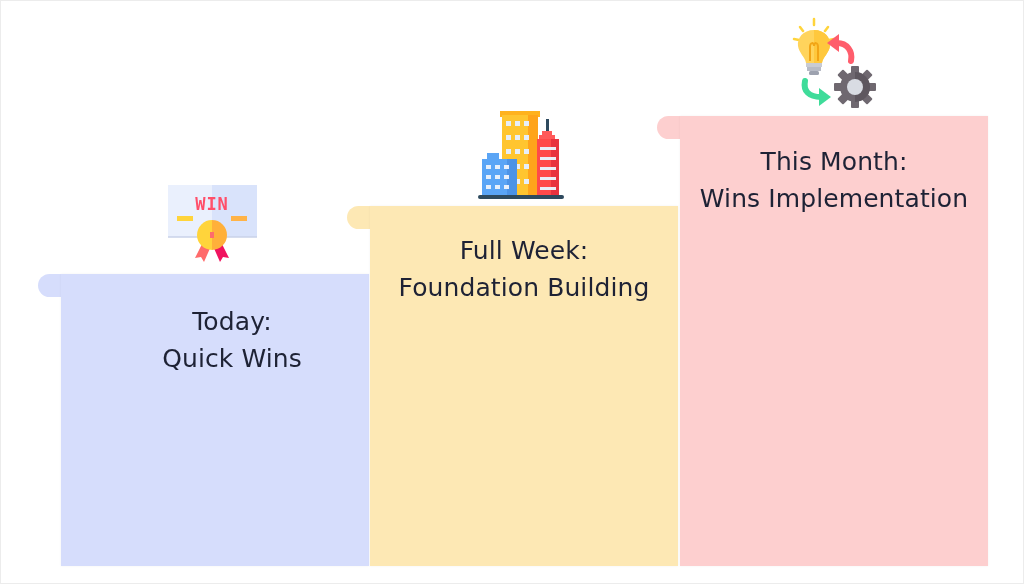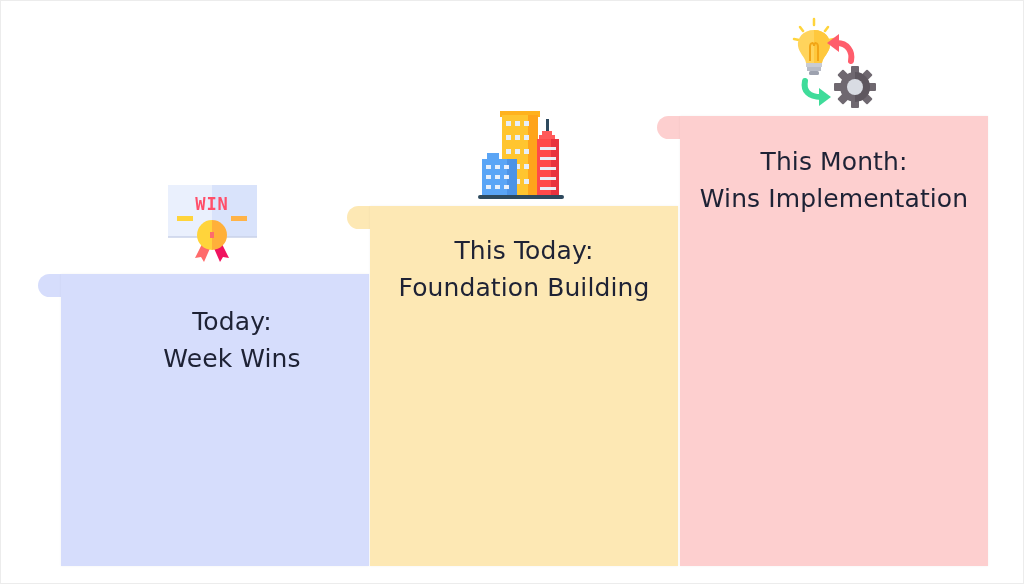--- a/index.html
+++ b/index.html
@@ -40,21 +40,21 @@
 </head>
 <body>
 
 <div class="frame">
 
   <div class="step">
     <div class="tab" style="left:37px; top:273px; width:331px; background:#d6ddfc;"></div>
     <div class="body" style="left:60px; top:273px; width:308px; height:292px; background:#d6ddfc;"></div>
     <div class="label" style="left:60px; width:342px; right:auto; top:302px;">
       <div>Today:</div>
-      <div>Week Wins</div>
+      <div>Quick Wins</div>
     </div>
 
     <svg class="icon" style="left:166px; top:183px;" width="92" height="80" viewBox="0 0 92 80">
       <rect x="1" y="1" width="44" height="52" fill="#eaf0fd"></rect>
       <rect x="45" y="1" width="45" height="52" fill="#d9e3fb"></rect>
       <line x1="1" y1="53" x2="90" y2="53" stroke="#c9d2e8" stroke-width="1.5"></line>
       <text x="45" y="26" text-anchor="middle" font-family="DejaVu Sans Mono, monospace" font-weight="bold" font-size="17" fill="#ff4f6a" letter-spacing="1">WIN</text>
       <rect x="10" y="32" width="16" height="5" fill="#ffd43b"></rect>
       <rect x="64" y="32" width="16" height="5" fill="#ffb347"></rect>
       <path d="M36 58 L28 74 L34 73 L37 78 L44 62 Z" fill="#ff6b6b"></path>
@@ -62,21 +62,21 @@
       <path d="M45 36 A15 15 0 0 0 45 66 Z" fill="#ffd43b"></path>
       <path d="M45 36 A15 15 0 0 1 45 66 Z" fill="#ffb03a"></path>
       <rect x="43" y="48" width="4" height="6" fill="#ff6b6b"></rect>
     </svg>
   </div>
 
   <div class="step">
     <div class="tab" style="left:346px; top:205px; width:331px; background:#fde8b4;"></div>
     <div class="body" style="left:369px; top:205px; width:308px; height:360px; background:#fde8b4;"></div>
     <div class="label" style="left:369px; width:308px; right:auto; top:231px;">
-      <div>This Today:</div>
+      <div>Full Week:</div>
       <div>Foundation Building</div>
     </div>
 
     <svg class="icon" style="left:476px; top:108px;" width="90" height="92" viewBox="0 0 90 92">
 
       <rect x="23" y="2" width="40" height="6" fill="#ffb21e"></rect>
       <rect x="25" y="6" width="26" height="82" fill="#ffc530"></rect>
       <rect x="51" y="6" width="10" height="82" fill="#ffa41b"></rect>
       <g fill="#e6eef9">
         <rect x="29" y="12" width="5" height="5"></rect>

